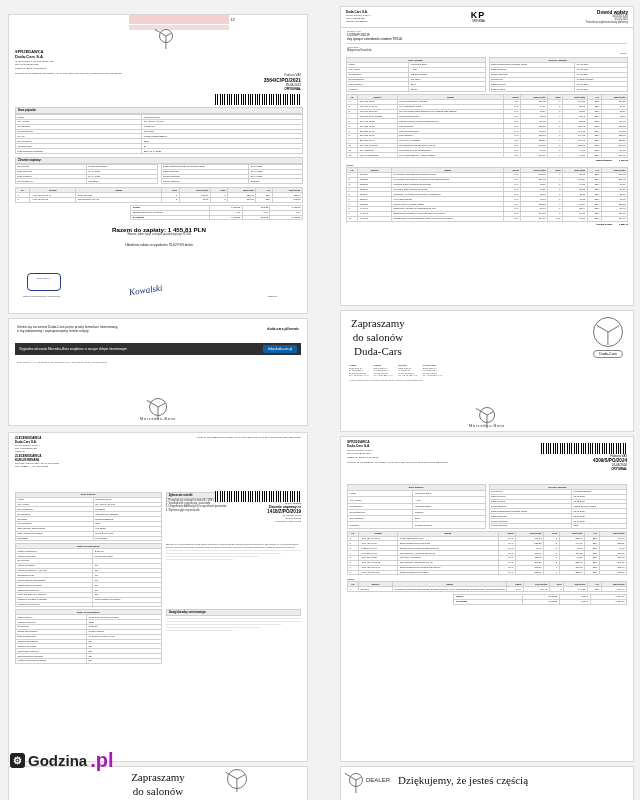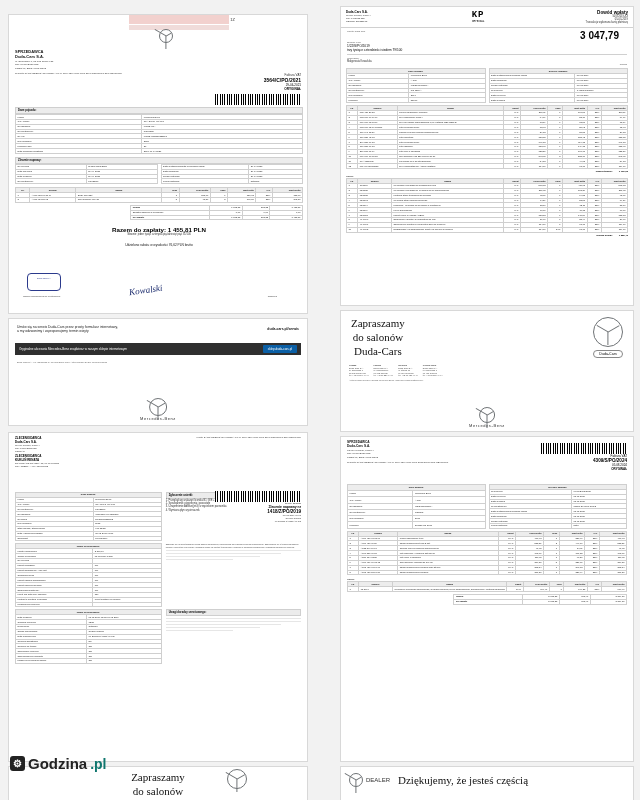--- a/index.html
+++ b/index.html
@@ -106,21 +106,21 @@
   #watermark {
     position: absolute; left: 10px; bottom: 28px;
     display: flex; align-items: center; gap: 3px;
     font-size: 15px; font-weight: bold; color: #222;
     z-index: 50;
   }
   #watermark .gear {
     width: 15px; height: 15px; border-radius: 3px; background: #222;
     color: #fff; font-size: 10px; display: flex; align-items: center; justify-content: center;
   }
-  #watermark .sub { font-size: 14px; font-weight: bold; color: #0f766e; }
+  #watermark .sub { font-size: 20px; font-weight: bold; color: #a21caf; }
   .wm-pl { color: #2b2b2b; }
   .stamp {
     position: absolute; border: 1px solid #2b3a8c; color: #2b3a8c;
     border-radius: 50%; font-size: 2px; text-align: center;
     line-height: 1.1; padding: 3px;
   }
   .note { font-size: 2.2px; color: #555; }
   .fake-line { height: 1.6px; background: #e6e6e6; margin: 1.4px 0; }
   .fake-line.w70 { width: 70%; }
   .fake-line.w50 { width: 50%; }
@@ -321,36 +321,32 @@
   <div class="doc" id="docB">
     <div class="b-hd">
       <div>
         <div class="b-co">Duda-Cars S.A.</div>
         <div class="b-colines">
           <div>62-319 Poznań, Plaza 4</div>
           <div>NIP: 7792023-532</div>
           <div>REGON: 301233165</div>
         </div>
       </div>
-      <div style="text-align:right;font-family:Liberation Mono, monospace;">
+      <div style="text-align:right;">
         <div class="b-kp">KP</div>
         <div style="font-size:2.6px;">ORYGINAŁ</div>
       </div>
       <div style="text-align:right;">
         <div class="b-dw">Dowód wpłaty</div>
         <div class="b-meta">50/3/2019-K3</div>
         <div class="b-meta">05-03-2019</div>
         <div class="b-meta">Transakcja wykonana kartą płatniczą</div>
       </div>
     </div>
     <div class="b-line"></div>
-    <div style="display:flex;justify-content:space-between;padding:0 6px;">
-      <div class="lbl">Kwota: kasa PLN</div>
-      <div class="b-amount">3 047,79</div>
-    </div>
     <div style="padding:0 6px;">
       <div class="lbl">Słownie PLN</div>
       <div style="display:flex;justify-content:space-between;">
         <div class="b-words">1/22/S/PO/2019</div>
       </div>
       <div class="b-words">trzy tysiące czterdzieści siedem  79/100</div>
       <div class="b-line"></div>
       <div class="lbl">Wpłacający</div>
       <div class="tiny">Małgorzata Kowalska</div>
       <div class="lbl" style="text-align:right;">Podpis</div>

